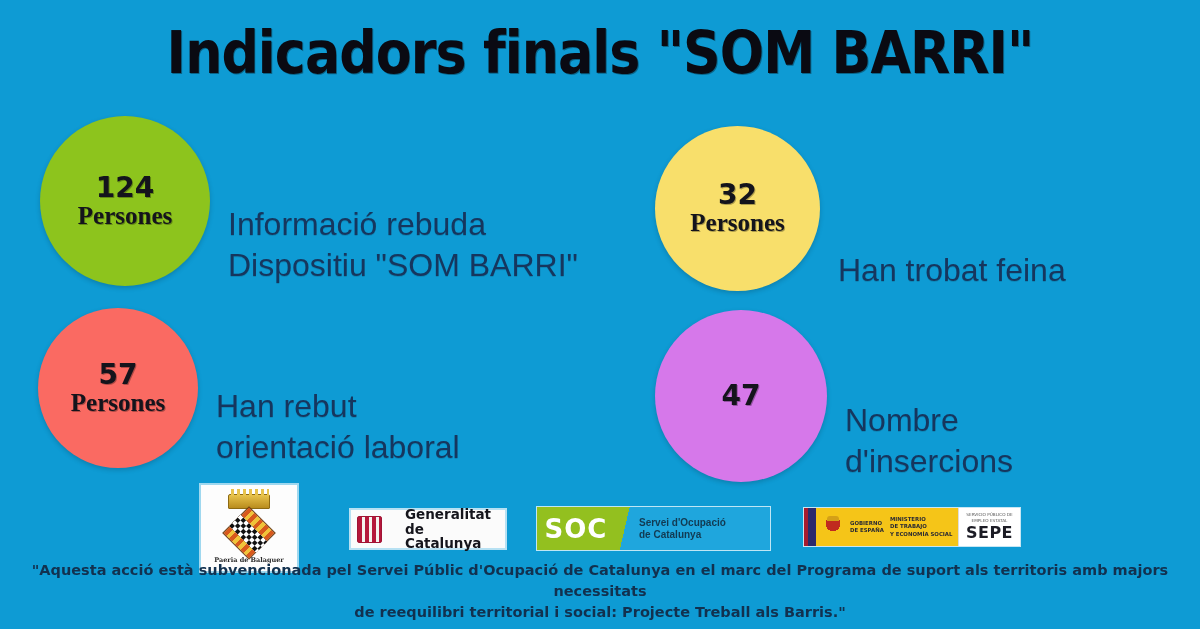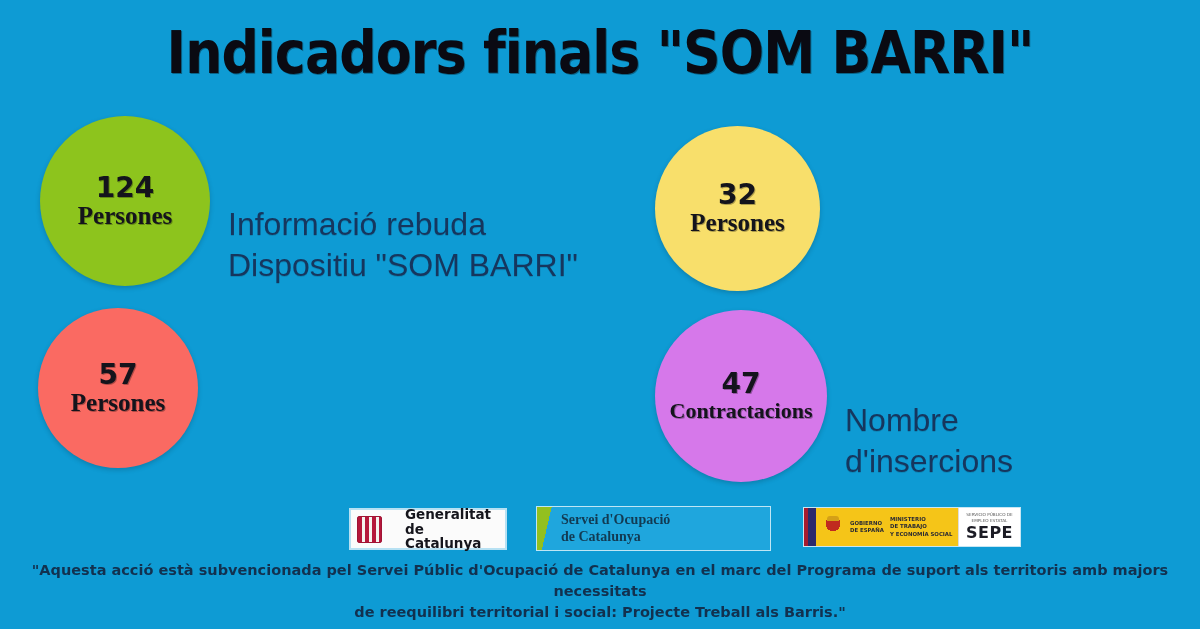--- a/index.html
+++ b/index.html
@@ -146,22 +146,22 @@
   .soc-box span{
     font-family:"DejaVu Sans", sans-serif; font-weight:bold;
     font-size:26px; color:#ffffff; letter-spacing:1px;
   }
   .soc-slash{
     width:22px;
     background:linear-gradient(103deg,#93c01f 0 46%,#1fa6dd 46% 100%);
   }
   .soc-text{
     flex:1; display:flex; flex-direction:column; justify-content:center;
-    font-family:Liberation Serif, serif; font-weight:bold;
-    font-size:14px; line-height:1.2; color:#123a52; white-space:pre-line;
+    font-family:Liberation Sans, sans-serif; font-weight:bold;
+    font-size:10px; line-height:1.2; color:#123a52; white-space:pre-line;
     padding-left:2px;
   }
 
   
   #logo-sepe{ left:803px; top:27px; width:218px; height:40px;
     background:#fafafa; border:1.5px solid #c6e6f4;
     display:flex; align-items:stretch; }
   .sp-flag{ width:12px; flex:0 0 auto;
     background:linear-gradient(90deg,#a71b2e 0 35%,#2c2a6b 35% 100%); }
   .sp-yellow{
@@ -226,50 +226,62 @@
     </div>
     <div class="desc" style="color: rgb(22, 54, 94);">Informació rebuda
 Dispositiu "SOM BARRI"</div>
   </div>
 
   <div class="stat" id="stat-1">
     <div class="bubble" id="bubble-1" style="background: rgb(248, 223, 107); width: 165px; height: 165px;">
       <span class="num">32</span>
       <span class="unit">Persones</span>
     </div>
+    <div class="desc" style="color: rgb(22, 54, 94);">Han trobat feina</div>
   </div>
 
   <div class="stat" id="stat-2">
     <div class="bubble" id="bubble-2" style="background: rgb(250, 106, 98); width: 160px; height: 160px;">
       <span class="num">57</span>
       <span class="unit">Persones</span>
     </div>
+    <div class="desc" style="color: rgb(22, 54, 94);">Han rebut
+orientació laboral</div>
   </div>
 
   <div class="stat" id="stat-3">
     <div class="bubble" id="bubble-3" style="background: rgb(214, 120, 234); width: 172px; height: 172px;">
       <span class="num">47</span>
-      <span class="unit wide">Contractacions</span>
     </div>
     <div class="desc" style="color: rgb(22, 54, 94);">Nombre
 d'insercions</div>
   </div>
 
 </div>
 
 <div class="logos">
 
+  <div class="logo" id="logo-paeria">
+    <div class="paeria-inner">
+      <div class="crown"></div>
+      <div class="shield"></div>
+      <div class="paeria-caption">Paeria de Balaguer</div>
+    </div>
+  </div>
 
   <div class="logo" id="logo-gencat">
     <div class="gc-flag"></div>
     <div class="gc-text">Generalitat
 de Catalunya</div>
   </div>
 
   <div class="logo" id="logo-soc">
+    <div class="soc-box">
+      <span>SOC</span>
+    </div>
     <div class="soc-slash"></div>
     <div class="soc-text">Servei d'Ocupació
 de Catalunya</div>
   </div>
 
   <div class="logo" id="logo-sepe">
     <div class="sp-flag"></div>
     <div class="sp-yellow">
       <div class="sp-crest"></div>
       <div class="sp-t1">GOBIERNO

